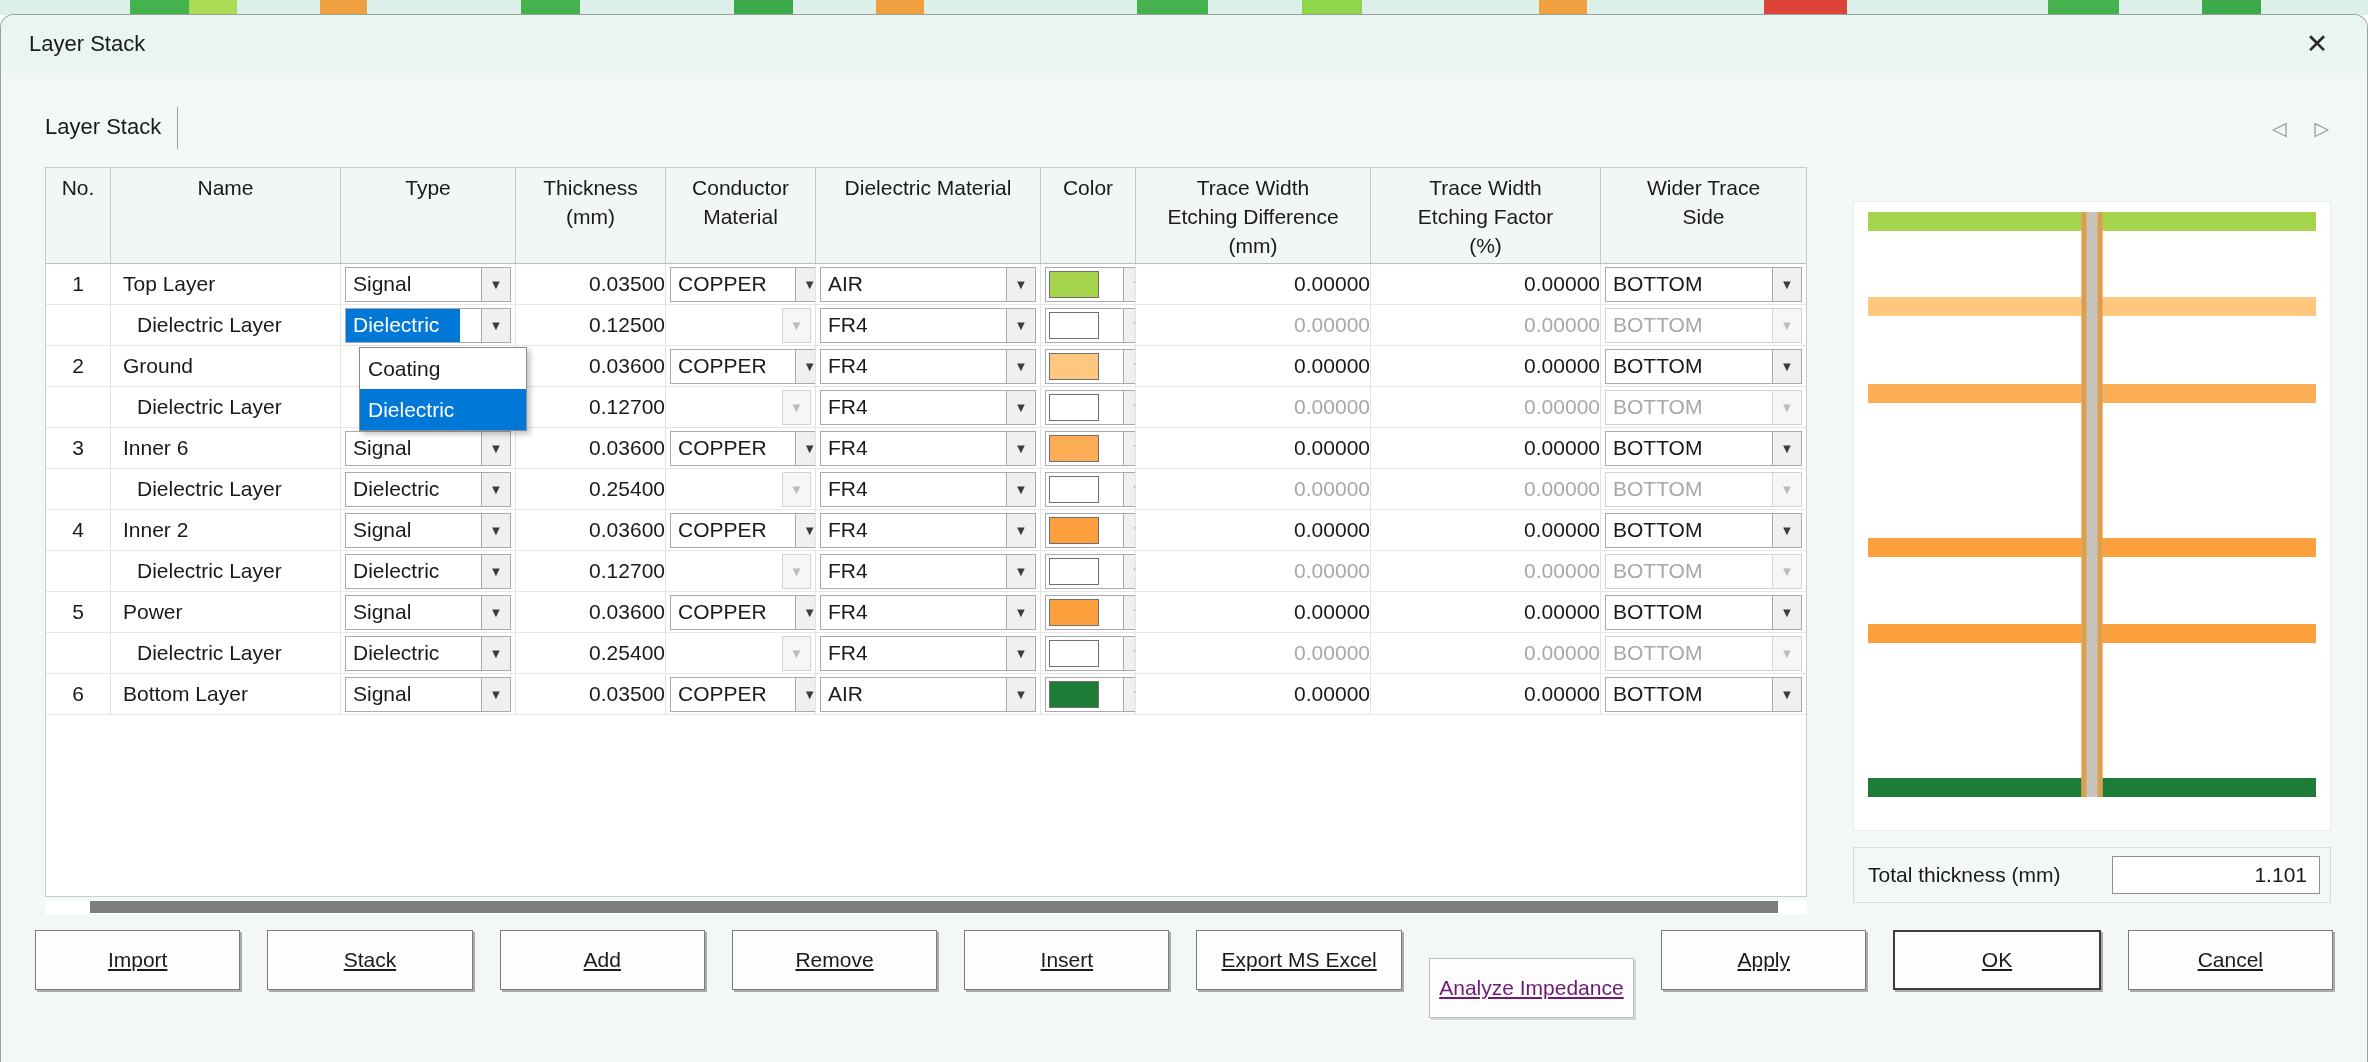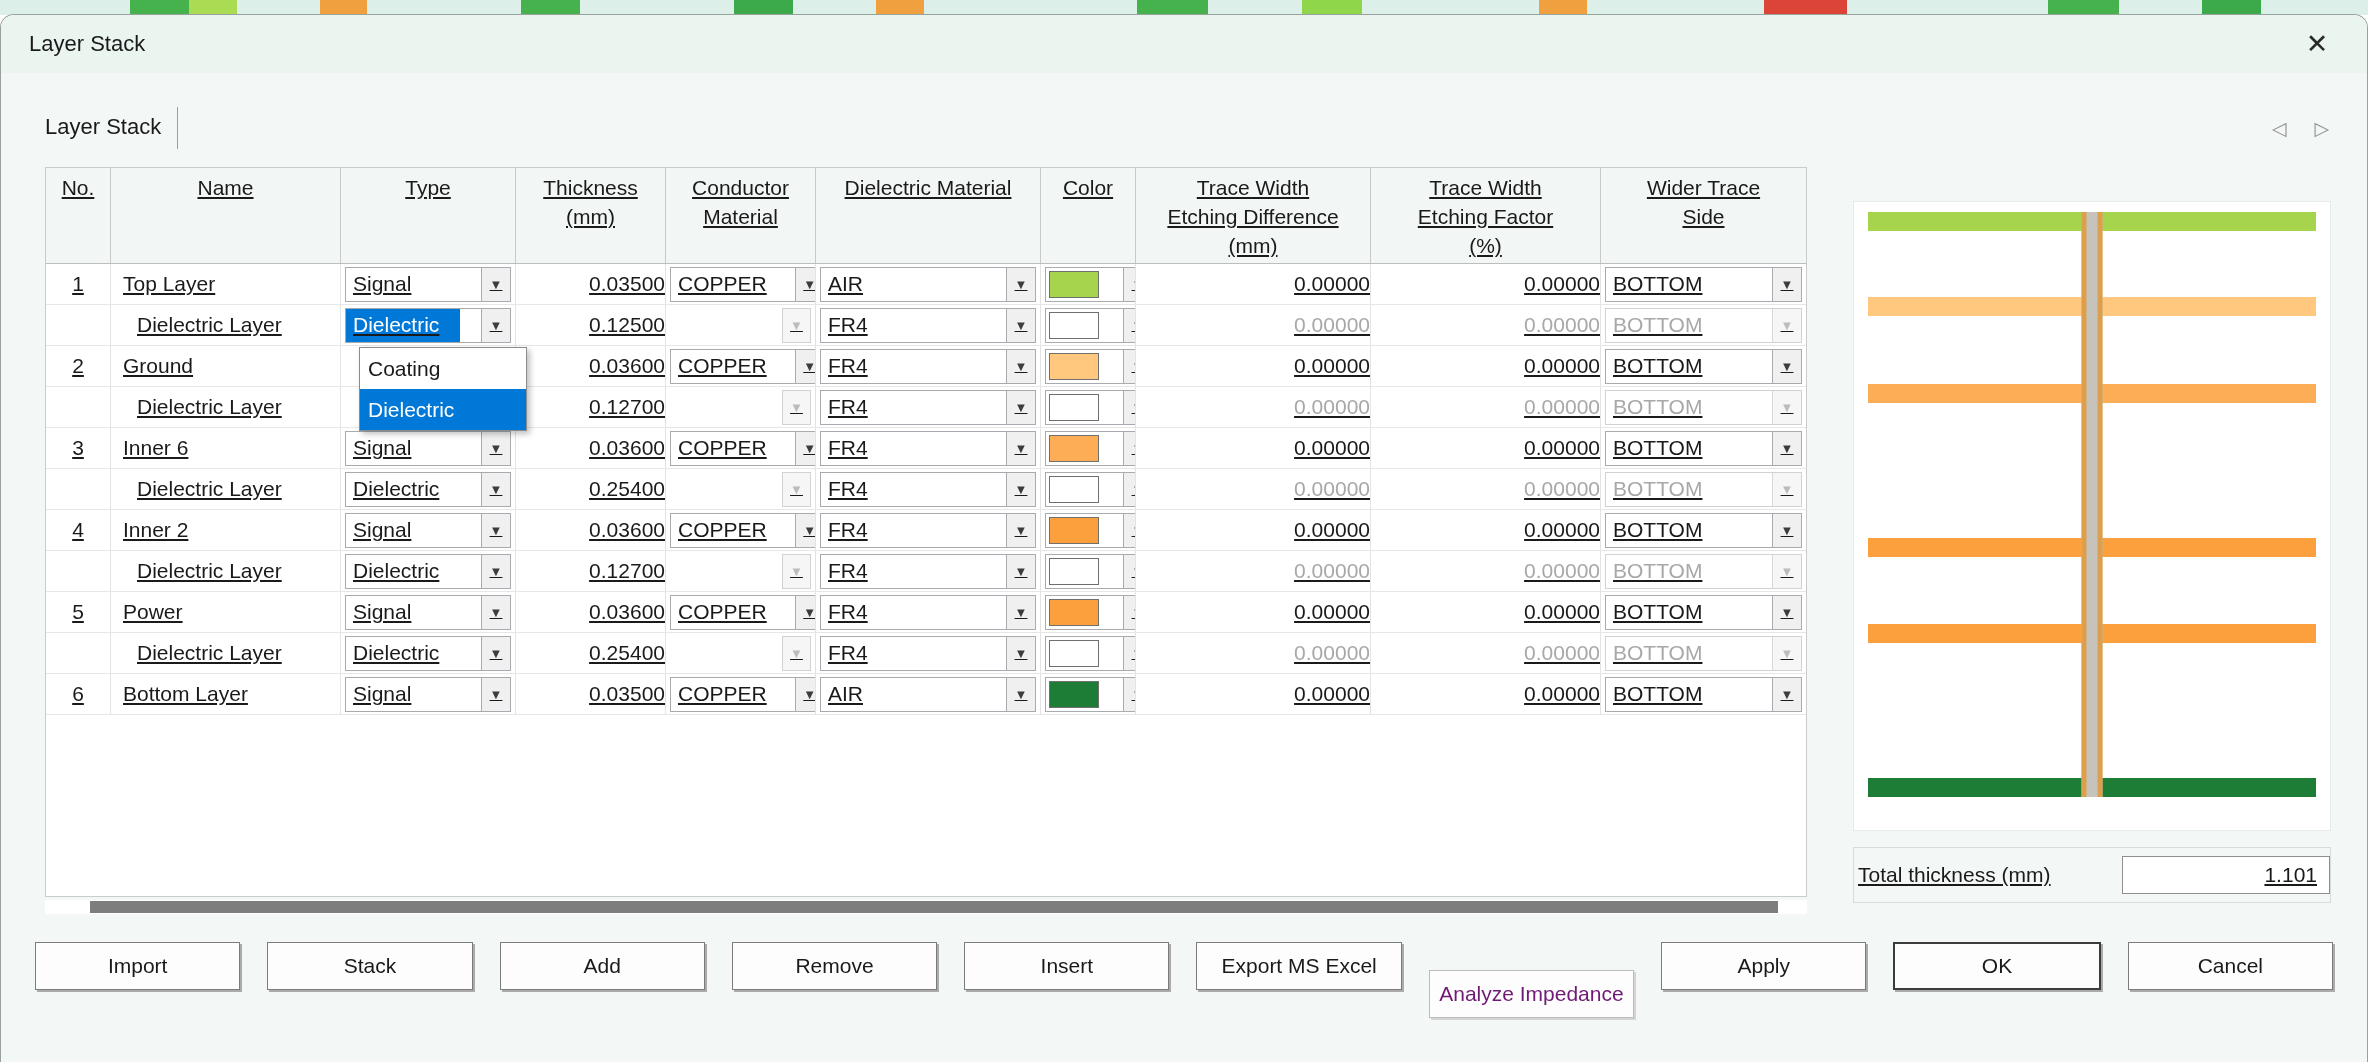--- a/index.html
+++ b/index.html
@@ -33,21 +33,21 @@
     height: 58px; display: flex; align-items: center; padding: 0 28px;
     background: #eaf5f0; border-radius: 13px 13px 0 0;
   }
   .title { font-size: 22px; }
   .close-btn { margin-left: auto; font-size: 27px; color: #2a2a2a; width: 44px; text-align: center; }
 
   .tabstrip { display: flex; align-items: center; margin: 32px 38px 0 40px; height: 46px; }
   .tab { font-size: 22px; padding: 7px 16px 9px 4px; border-right: 1px solid #9e9e9e; }
   .tab-nav { margin-left: auto; display: flex; gap: 28px; color: #8f8f8f; font-size: 19px; }
 
-  .content { display: flex; margin: 16px 36px 0 44px; gap: 46px; text-decoration: underline; }
+  .content { display: flex; margin: 16px 36px 0 44px; gap: 46px; }
 
   .table-area { width: 1762px; }
   .table-box { position: relative; width: 1762px; height: 730px; background: #ffffff; border: 1px solid #c6cdca; }
   .grid-cols { display: grid; grid-template-columns: 65px 230px 175px 150px 150px 225px 95px 235px 230px 205px; }
 
   .thead { height: 96px; border-bottom: 1px solid #bdbdbd; background: #f2f6f4; }
   .hcell {
     border-right: 1px solid #c9c9c9; text-align: center; font-size: 21px;
     line-height: 29px; padding-top: 5px; white-space: pre-line; overflow: hidden;
   }
@@ -86,29 +86,29 @@
   .hscroll .thumb { position: absolute; left: 45px; width: 1688px; top: 1px; height: 12px; background: #7d7d7d; }
 
   .right-panel { width: 478px; margin-top: 34px; display: flex; flex-direction: column; }
   .preview-box { height: 630px; background: #ffffff; border: 1px solid #e7ebe8; padding: 10px 14px; }
   .stack { position: relative; height: 585px; }
   .layer-bar { width: 100%; }
   .via {
     position: absolute; top: 0; bottom: 0; left: 50%; transform: translateX(-50%);
     width: 21px; background: #c6c3bd; border-left: 5px solid #dd9f4b; border-right: 5px solid #dd9f4b; z-index: 2;
   }
-  .total-row { margin-top: 16px; border: 1px solid #d6dcd9; display: flex; align-items: center; padding: 8px 0; gap: 12px; background: #f3f7f5; }
+  .total-row { margin-top: 16px; border: 1px solid #d6dcd9; display: flex; align-items: center; padding: 8px 10px; gap: 12px; background: #f3f7f5; }
   .total-label { font-size: 21px; flex: 1; padding-left: 4px; }
   .total-value { width: 208px; height: 38px; border: 1px solid #8f8f8f; background: #fff; font-size: 21px; display: flex; align-items: center; justify-content: flex-end; padding: 0 12px; }
 
   .button-row { position: absolute; left: 34px; right: 34px; bottom: 44px; display: flex; gap: 27px; }
   .btn {
-    flex: 1; height: 48px; background: #fdfdfd; border: 1px solid #7c7c7c;
+    flex: 1; height: 60px; background: #fdfdfd; border: 1px solid #7c7c7c;
     box-shadow: 2px 2px 0 #ababab; font-size: 21px;
-    display: flex; align-items: center; justify-content: center;
+    display: flex; align-items: center; justify-content: center; text-decoration: underline;
   }
   .btn.default { border: 2px solid #3c3c3c; }
   .btn.disabled { color: #701a75; border-color: #bcbcbc; box-shadow: 2px 2px 0 #d5d5d5; margin-top: 28px; }
 </style>
 </head>
 <body>
 
 <div class="bg-strip"></div>
 
 <div class="dialog">

